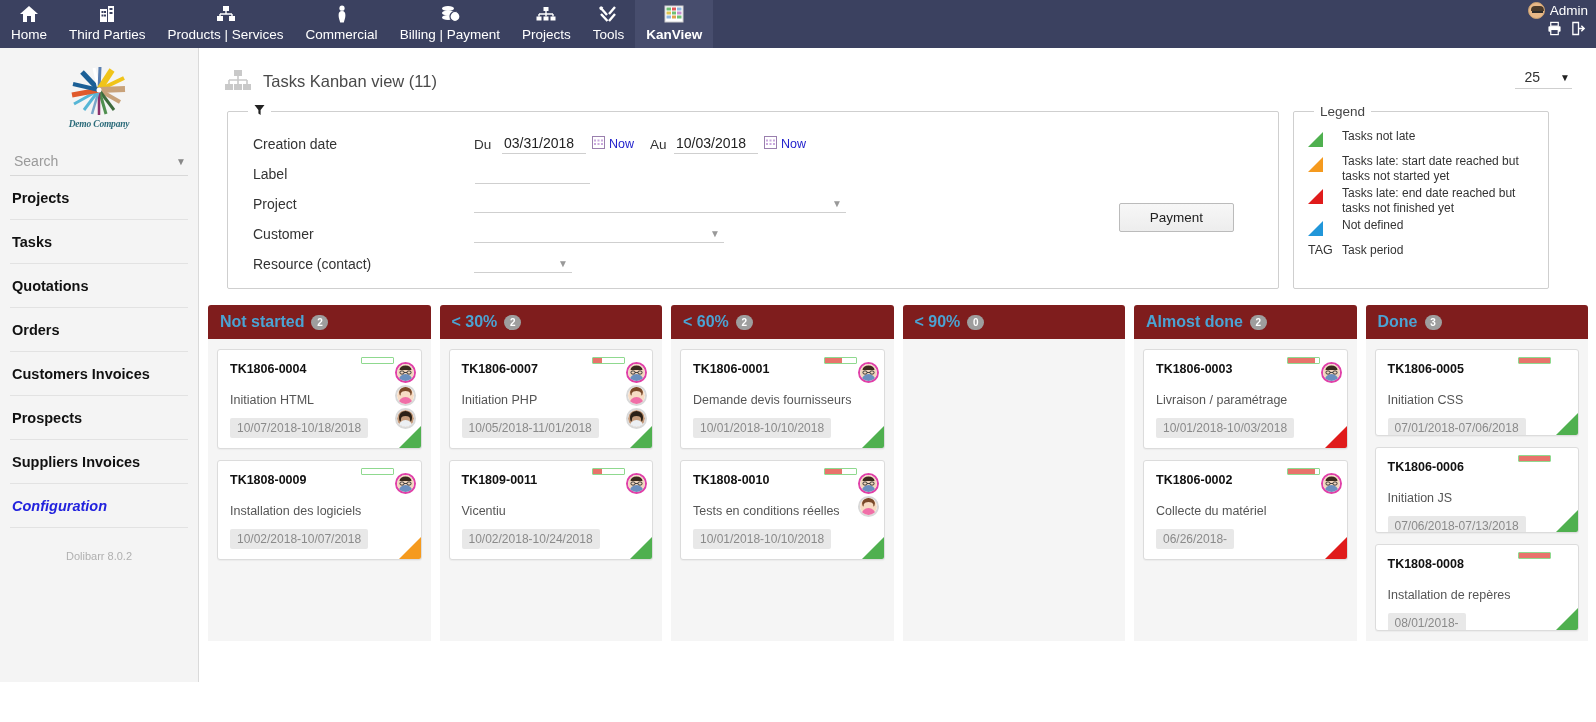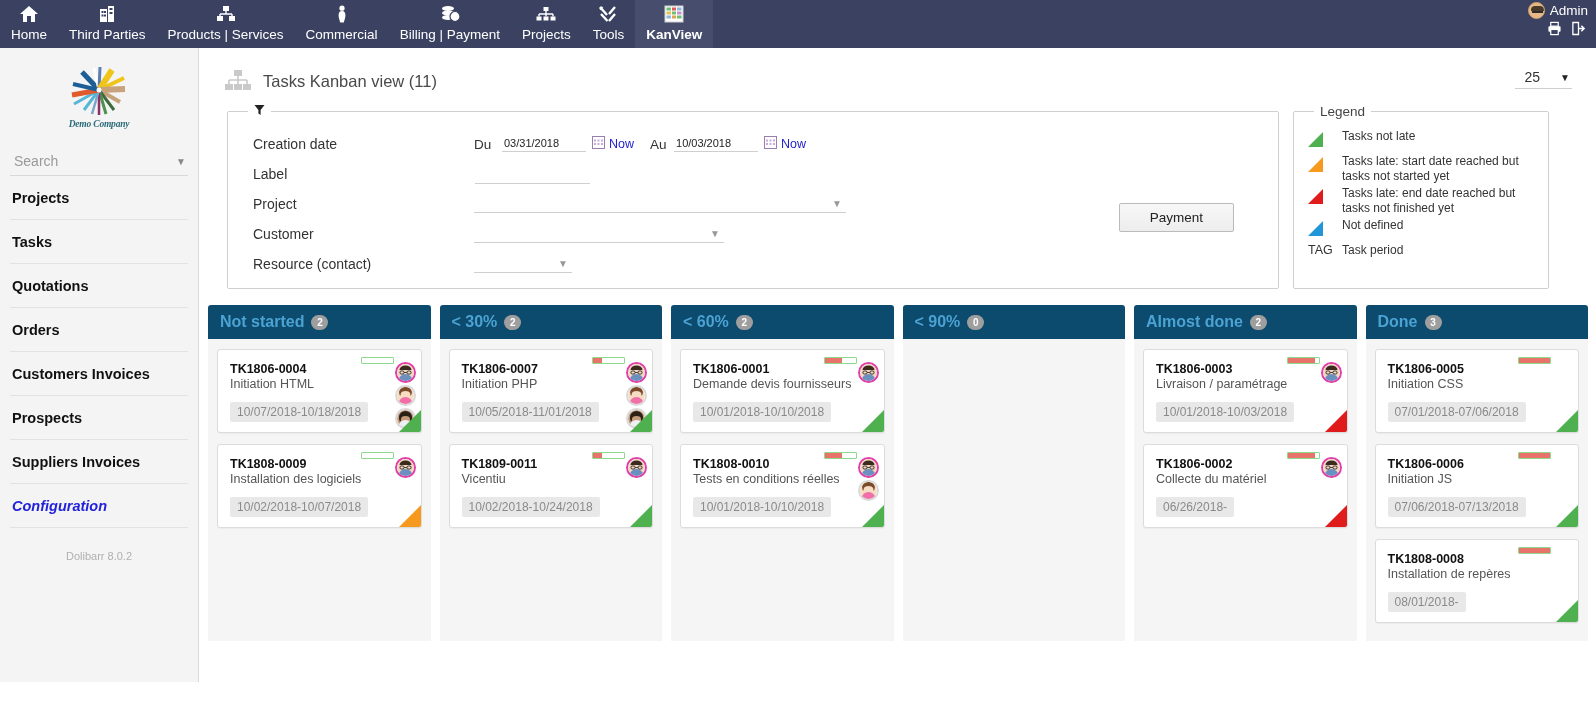--- a/index.html
+++ b/index.html
@@ -107,21 +107,21 @@
   }
   .fs > legend{
     font-size:13.5px; color:#444; padding:0 6px; margin-left:6px;
   }
   .filterbox{ width:1052px; height:185px; }
   .frow{ display:flex; align-items:center; height:30px; }
   .flabel{ width:232px; font-size:14px; color:#333; padding-left:11px;}
   .du{ font-size:13.5px; color:#333; width:28px; }
   .datefield{
     border:0; border-bottom:1px solid #cfcfcf; width:84px;
-    font-size:11px; color:#222; outline:none; background:transparent;
+    font-size:14px; color:#222; outline:none; background:transparent;
     padding:1px 2px 2px 2px; font-family:"Liberation Sans", sans-serif;
   }
   .calico{ margin:0 4px 0 6px; }
   .nowlnk{ font-size:12.5px; color:#2222cc; cursor:pointer; }
   .au{ font-size:13.5px; color:#333; margin-left:16px; width:24px;}
   .underline-in{
     border:0; border-bottom:1px solid #cfcfcf; outline:none; background:transparent;
     font-size:13.5px; color:#222; padding:1px 2px 3px 2px;
     font-family:"Liberation Sans", sans-serif;
   }
@@ -143,40 +143,40 @@
   .tri{ width:24px; flex:none; margin-right:10px; margin-top:3px;}
   .ltext{ font-size:12px; color:#333; line-height:14.5px; }
   .tagtxt{ width:24px; flex:none; margin-right:10px; font-size:12.5px; color:#333; }
 
   
   .kanban{
     display:flex; gap:9px; padding:16px 8px 0 9px; height:352px;
   }
   .kcol{ width:223px; display:flex; flex-direction:column; }
   .kcol-head{
-    background:#0c4a6e; border-radius:3px 3px 0 0;
+    background:#7f1d1d; border-radius:3px 3px 0 0;
     padding:8px 12px; display:flex; align-items:center; gap:7px; height:34px;
   }
   .kcol-title{ color:#4ba3d3; font-size:16px; font-weight:bold; }
   .kcount{
     background:#9e9e9e; color:#fff; font-size:10px; font-weight:bold;
     border-radius:9px; min-width:17px; height:15px; line-height:15px;
     text-align:center; padding:0 4px;
   }
   .kcol-body{
     background:#f5f5f5; flex:1; padding:10px 9px; display:flex;
     flex-direction:column; gap:11px; overflow:hidden;
   }
   .card{
     background:#fff; border:1px solid #dcdcdc; border-radius:3px;
     position:relative; padding:12px 12px 10px 12px; overflow:hidden;
     box-shadow:0 1px 1px rgba(0,0,0,0.04); cursor:pointer;
   }
   .card-ref{ font-size:12.5px; font-weight:bold; color:#111; }
-  .card-label{ font-size:12.5px; color:#555; margin-top:0; line-height:16px;}
+  .card-label{ font-size:12.5px; color:#555; margin-top:16px; line-height:16px;}
   .card-dates{
     display:inline-block; background:#e8e8e8; color:#8a8a8a;
     font-size:12px; padding:3px 7px; border-radius:2px; margin-top:10px;
   }
   .progbar{
     position:absolute; right:27px; top:7px; width:33px; height:7px;
     border:1px solid #8fd98f; background:#fff; border-radius:1px; overflow:hidden;
   }
   .progfill{ height:100%; background:#e8736b; }
   .avstack{ position:absolute; right:4px; top:12px; width:22px; }

